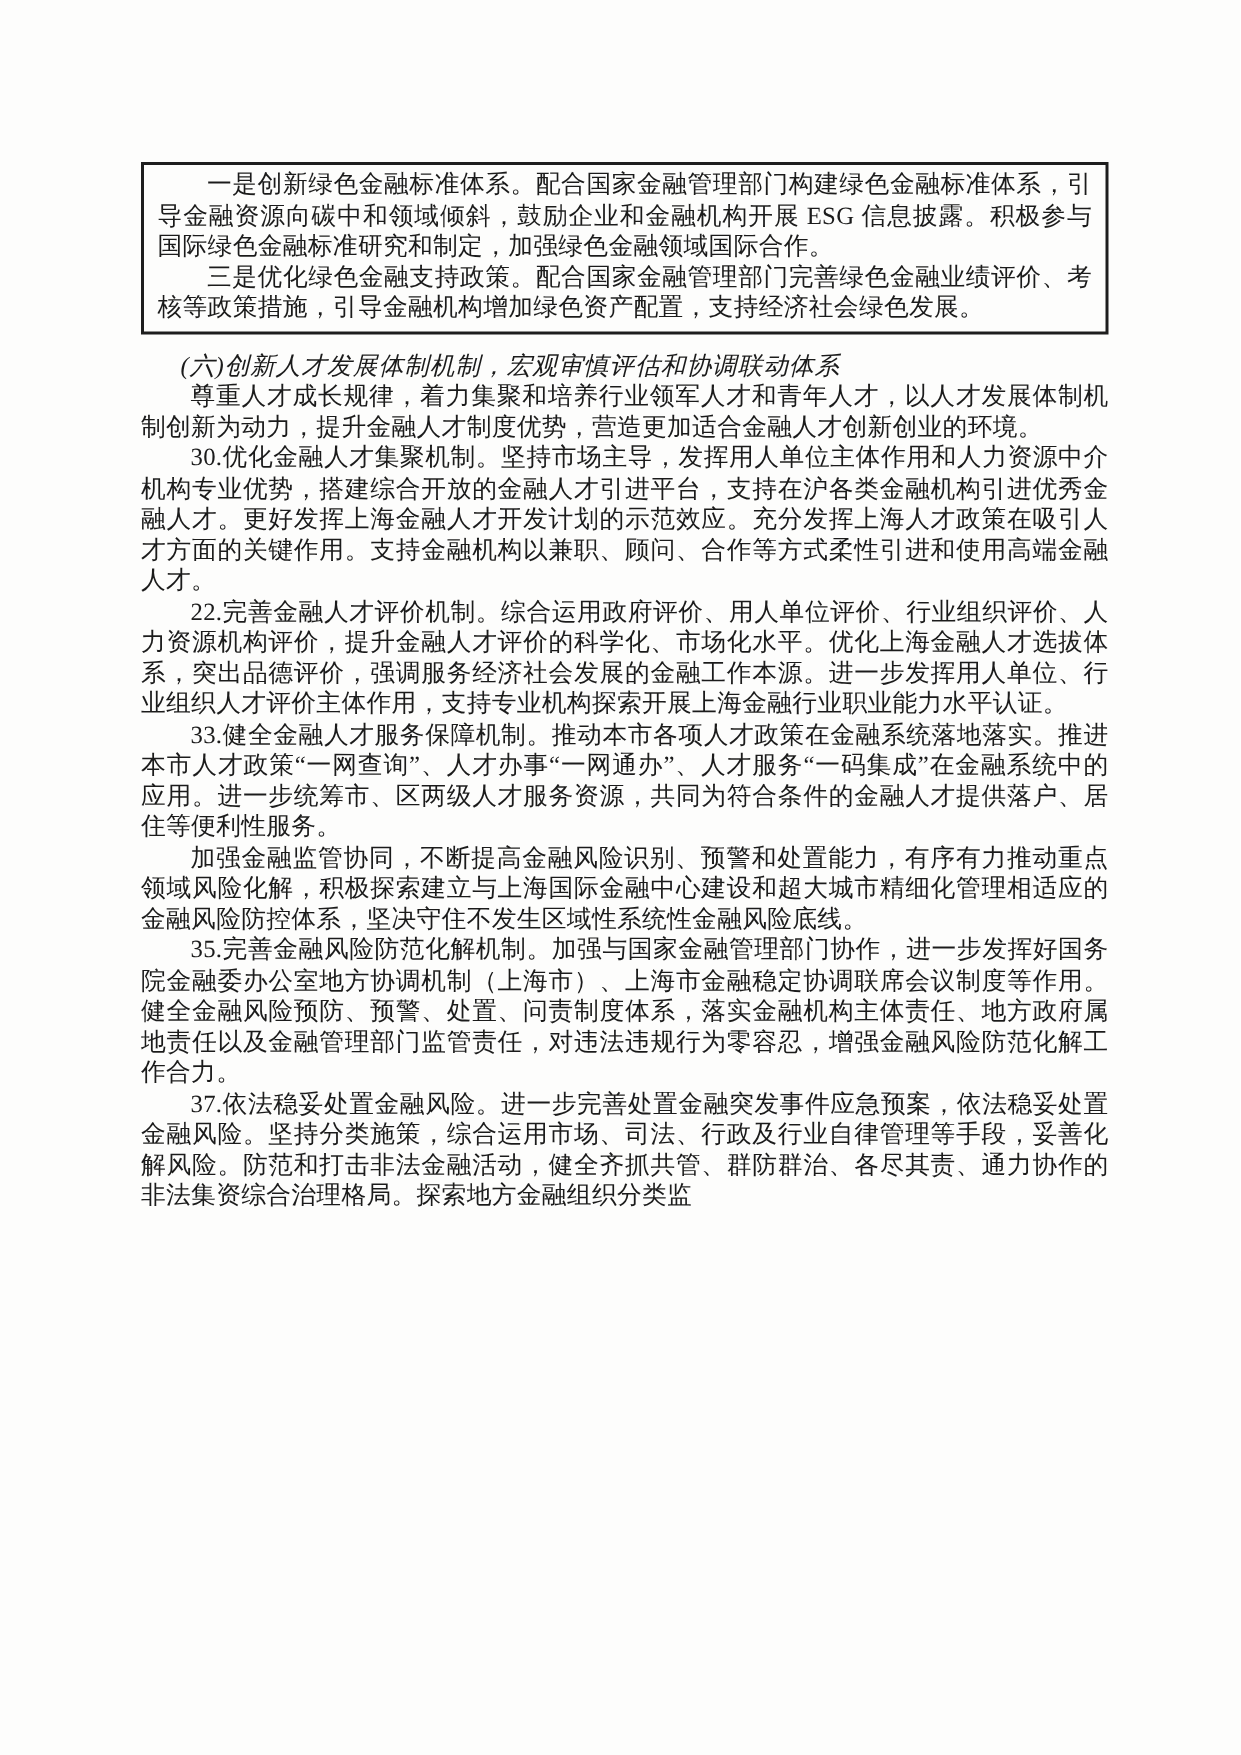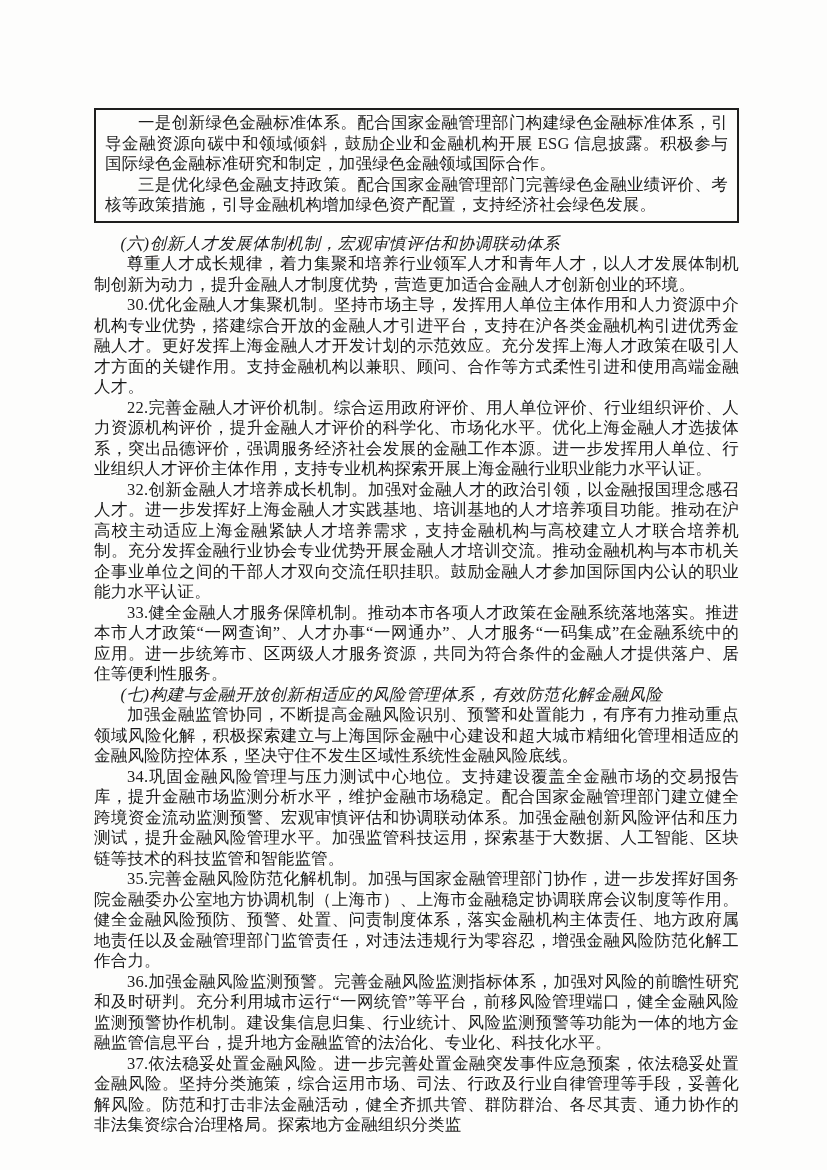--- a/index.html
+++ b/index.html
@@ -47,24 +47,20 @@
     <div class="callout-box textblock">
       <p>一是创新绿色金融标准体系。配合国家金融管理部门构建绿色金融标准体系，引导金融资源向碳中和领域倾斜，鼓励企业和金融机构开展 ESG 信息披露。积极参与国际绿色金融标准研究和制定，加强绿色金融领域国际合作。</p>
       <p>三是优化绿色金融支持政策。配合国家金融管理部门完善绿色金融业绩评价、考核等政策措施，引导金融机构增加绿色资产配置，支持经济社会绿色发展。</p>
     </div>
 
     <div class="body-text textblock">
       <p class="heading">(六)创新人才发展体制机制，宏观审慎评估和协调联动体系</p>
       <p>尊重人才成长规律，着力集聚和培养行业领军人才和青年人才，以人才发展体制机制创新为动力，提升金融人才制度优势，营造更加适合金融人才创新创业的环境。</p>
       <p>30.优化金融人才集聚机制。坚持市场主导，发挥用人单位主体作用和人力资源中介机构专业优势，搭建综合开放的金融人才引进平台，支持在沪各类金融机构引进优秀金融人才。更好发挥上海金融人才开发计划的示范效应。充分发挥上海人才政策在吸引人才方面的关键作用。支持金融机构以兼职、顾问、合作等方式柔性引进和使用高端金融人才。</p>
       <p>22.完善金融人才评价机制。综合运用政府评价、用人单位评价、行业组织评价、人力资源机构评价，提升金融人才评价的科学化、市场化水平。优化上海金融人才选拔体系，突出品德评价，强调服务经济社会发展的金融工作本源。进一步发挥用人单位、行业组织人才评价主体作用，支持专业机构探索开展上海金融行业职业能力水平认证。</p>
-      <p>32.创新金融人才培养成长机制。加强对金融人才的政治引领，以金融报国理念感召人才。进一步发挥好上海金融人才实践基地、培训基地的人才培养项目功能。推动在沪高校主动适应上海金融紧缺人才培养需求，支持金融机构与高校建立人才联合培养机制。充分发挥金融行业协会专业优势开展金融人才培训交流。推动金融机构与本市机关企事业单位之间的干部人才双向交流任职挂职。鼓励金融人才参加国际国内公认的职业能力水平认证。</p>
       <p>33.健全金融人才服务保障机制。推动本市各项人才政策在金融系统落地落实。推进本市人才政策“一网查询”、人才办事“一网通办”、人才服务“一码集成”在金融系统中的应用。进一步统筹市、区两级人才服务资源，共同为符合条件的金融人才提供落户、居住等便利性服务。</p>
-      <p class="heading">(七)构建与金融开放创新相适应的风险管理体系，有效防范化解金融风险</p>
       <p>加强金融监管协同，不断提高金融风险识别、预警和处置能力，有序有力推动重点领域风险化解，积极探索建立与上海国际金融中心建设和超大城市精细化管理相适应的金融风险防控体系，坚决守住不发生区域性系统性金融风险底线。</p>
-      <p>34.巩固金融风险管理与压力测试中心地位。支持建设覆盖全金融市场的交易报告库，提升金融市场监测分析水平，维护金融市场稳定。配合国家金融管理部门建立健全跨境资金流动监测预警、宏观审慎评估和协调联动体系。加强金融创新风险评估和压力测试，提升金融风险管理水平。加强监管科技运用，探索基于大数据、人工智能、区块链等技术的科技监管和智能监管。</p>
       <p>35.完善金融风险防范化解机制。加强与国家金融管理部门协作，进一步发挥好国务院金融委办公室地方协调机制（上海市）、上海市金融稳定协调联席会议制度等作用。健全金融风险预防、预警、处置、问责制度体系，落实金融机构主体责任、地方政府属地责任以及金融管理部门监管责任，对违法违规行为零容忍，增强金融风险防范化解工作合力。</p>
-      <p>36.加强金融风险监测预警。完善金融风险监测指标体系，加强对风险的前瞻性研究和及时研判。充分利用城市运行“一网统管”等平台，前移风险管理端口，健全金融风险监测预警协作机制。建设集信息归集、行业统计、风险监测预警等功能为一体的地方金融监管信息平台，提升地方金融监管的法治化、专业化、科技化水平。</p>
       <p>37.依法稳妥处置金融风险。进一步完善处置金融突发事件应急预案，依法稳妥处置金融风险。坚持分类施策，综合运用市场、司法、行政及行业自律管理等手段，妥善化解风险。防范和打击非法金融活动，健全齐抓共管、群防群治、各尽其责、通力协作的非法集资综合治理格局。探索地方金融组织分类监</p>
     </div>
 
   </div>
 </div>
 
 </body></html>

